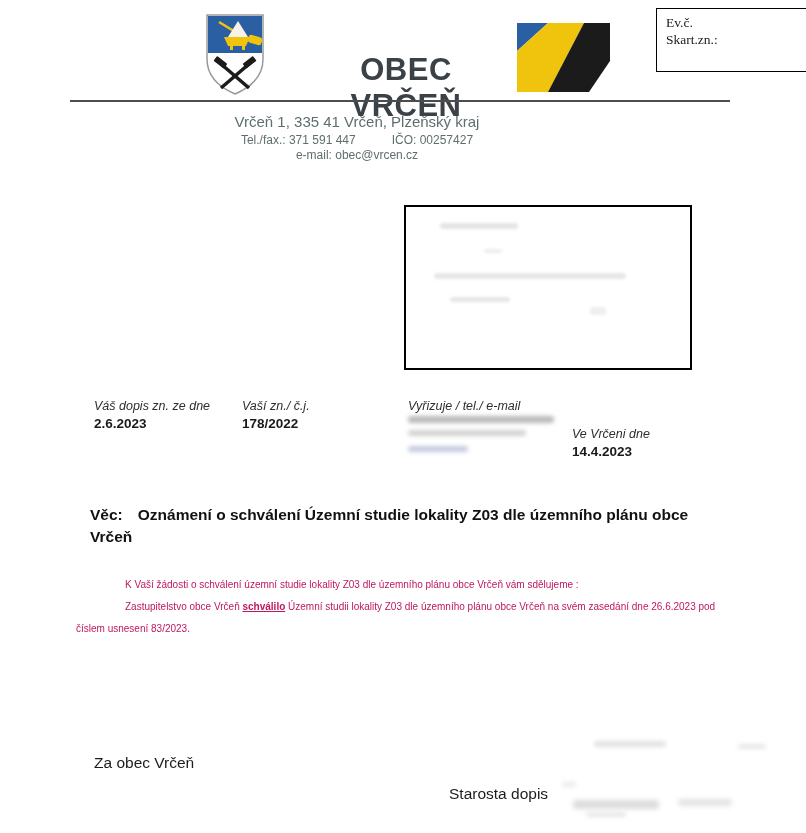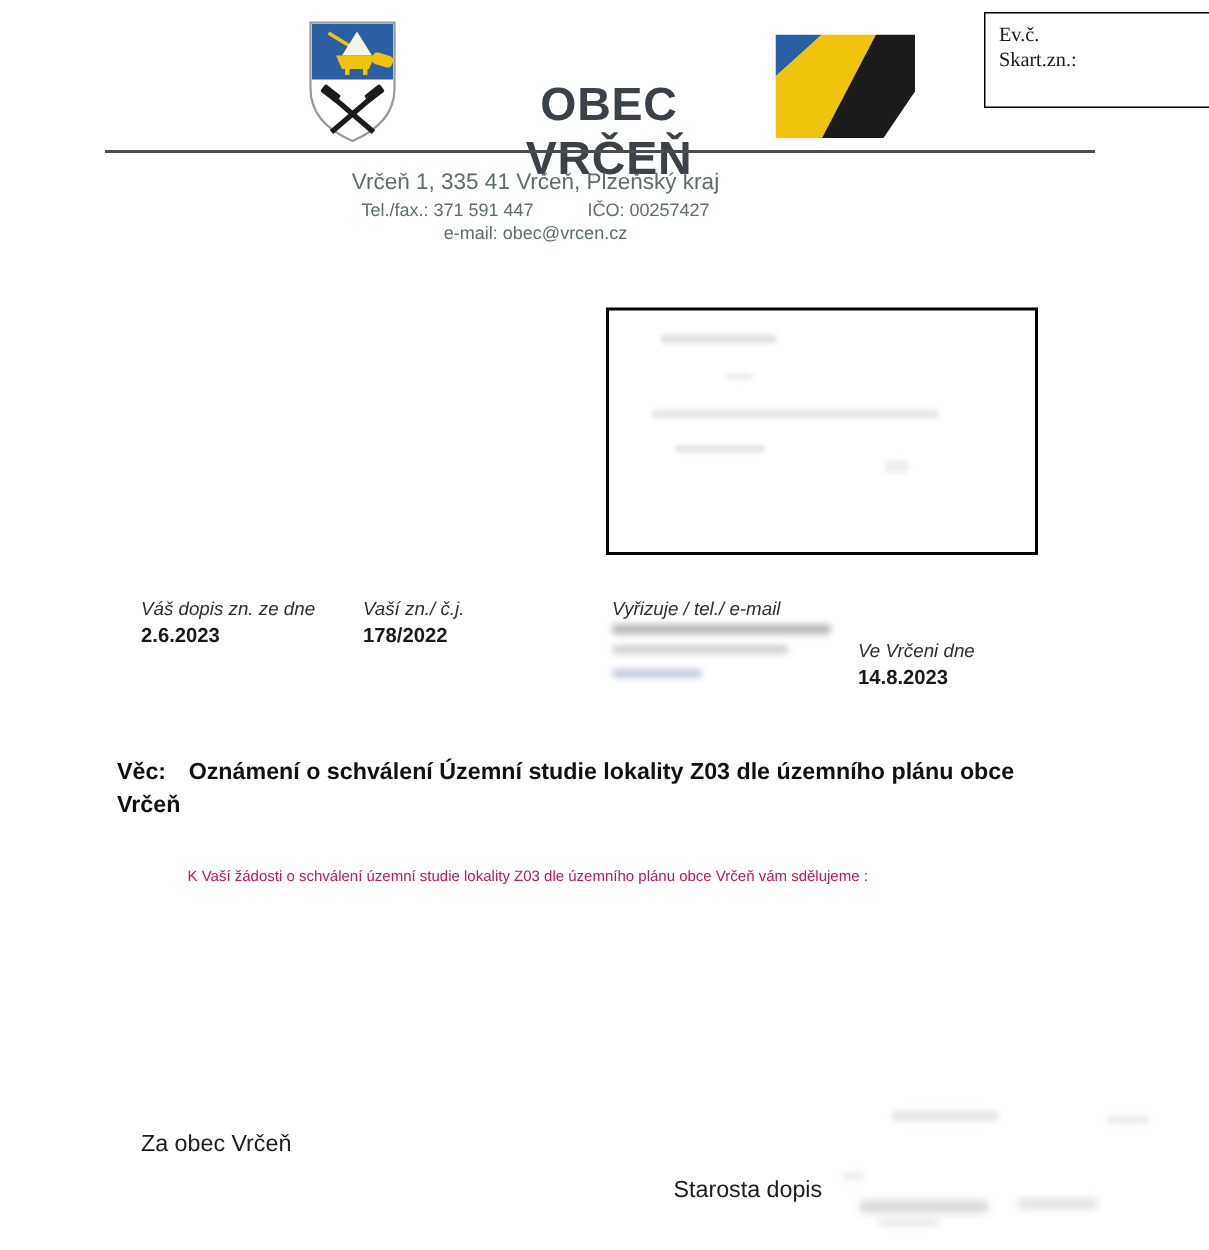--- a/index.html
+++ b/index.html
@@ -20,21 +20,21 @@
   .addr-line1{font-size:15px;line-height:18px;}
   .addr-line2{font-size:12px;line-height:15px;margin-top:2px;}
   .addr-line2 .gap{margin-left:36px;}
   .addr-line3{font-size:12px;line-height:15px;}
   
   .addressee-box{border:2px solid #000;width:284px;height:161px;background:#fff;}
   
   .ref-label{font-style:italic;font-size:12.5px;color:#2e2e2e;line-height:15px;}
   .ref-value{font-weight:700;font-size:13.5px;color:#1a1a1a;margin-top:2px;}
   
-  .subject{width:628px;font-size:15.5px;font-weight:700;line-height:22px;color:#111;}
+  .subject{width:628px;font-size:15.5px;font-weight:700;line-height:22px;color:#111;margin-left:12px;}
   .subject .subject-text{margin-left:15px;}
   .body-text{width:652px;font-size:10px;line-height:22px;color:#be185d;}
   .body-text p{margin:0;text-indent:49px;}
   .emph{font-weight:700;text-decoration:underline;}
   .closing{font-size:15.5px;color:#1c1c1c;margin-left:16px;}
   
   .smudge{position:absolute;border-radius:3px;}
 </style>
 </head>
 <body>
@@ -99,29 +99,30 @@
     <div class="ref-value">178/2022</div>
   </div>
   <div class="abs" style="left:408px;top:399px;">
     <div class="ref-label">Vyřizuje / tel./ e-mail</div>
     <div class="smudge" style="left:0;top:17px;width:146px;height:7px;background:#b9b9b9;filter:blur(2px);"></div>
     <div class="smudge" style="left:0;top:31px;width:118px;height:6px;background:#d2d2d2;filter:blur(2px);"></div>
     <div class="smudge" style="left:0;top:47px;width:60px;height:6px;background:#c3cbdd;filter:blur(2px);"></div>
   </div>
   <div class="abs" style="left:572px;top:399px;margin-top:28px;">
     <div class="ref-label">Ve Vrčeni dne</div>
-    <div class="ref-value">14.8.2023</div>
+    <div class="ref-value">14.4.2023</div>
   </div>
 
   <div class="abs subject" style="left:78px;top:504px;">
     <span>Věc:</span><span class="subject-text">Oznámení o schválení Územní studie lokality Z03 dle územního plánu obce Vrčeň</span>
   </div>
 
   <div class="abs body-text" style="left:76px;top:574px;">
     <p>K Vaší žádosti o schválení územní studie lokality Z03 dle územního plánu obce Vrčeň vám sdělujeme :</p>
+    <p><span>Zastupitelstvo obce Vrčeň </span><span class="emph">schválilo</span><span> Územní studii lokality Z03 dle územního plánu obce Vrčeň na svém zasedání dne 26.6.2023 pod číslem usnesení 83/2023.</span></p>
   </div>
 
   <div class="abs closing" style="left:78px;top:754px;">Za obec Vrčeň</div>
   <div class="abs closing" style="left:433px;top:785px;">Starosta dopis</div>
 
   <div class="smudge" style="left:594px;top:741px;width:72px;height:6px;background:#e2e2e2;filter:blur(2px);"></div>
   <div class="smudge" style="left:738px;top:744px;width:28px;height:5px;background:#e8e8e8;filter:blur(2px);"></div>
   <div class="smudge" style="left:562px;top:782px;width:14px;height:5px;background:#ebebeb;filter:blur(2px);"></div>
   <div class="smudge" style="left:573px;top:800px;width:86px;height:9px;background:#dcdcdc;filter:blur(2.5px);"></div>
   <div class="smudge" style="left:678px;top:799px;width:54px;height:7px;background:#e3e3e3;filter:blur(2.5px);"></div>

